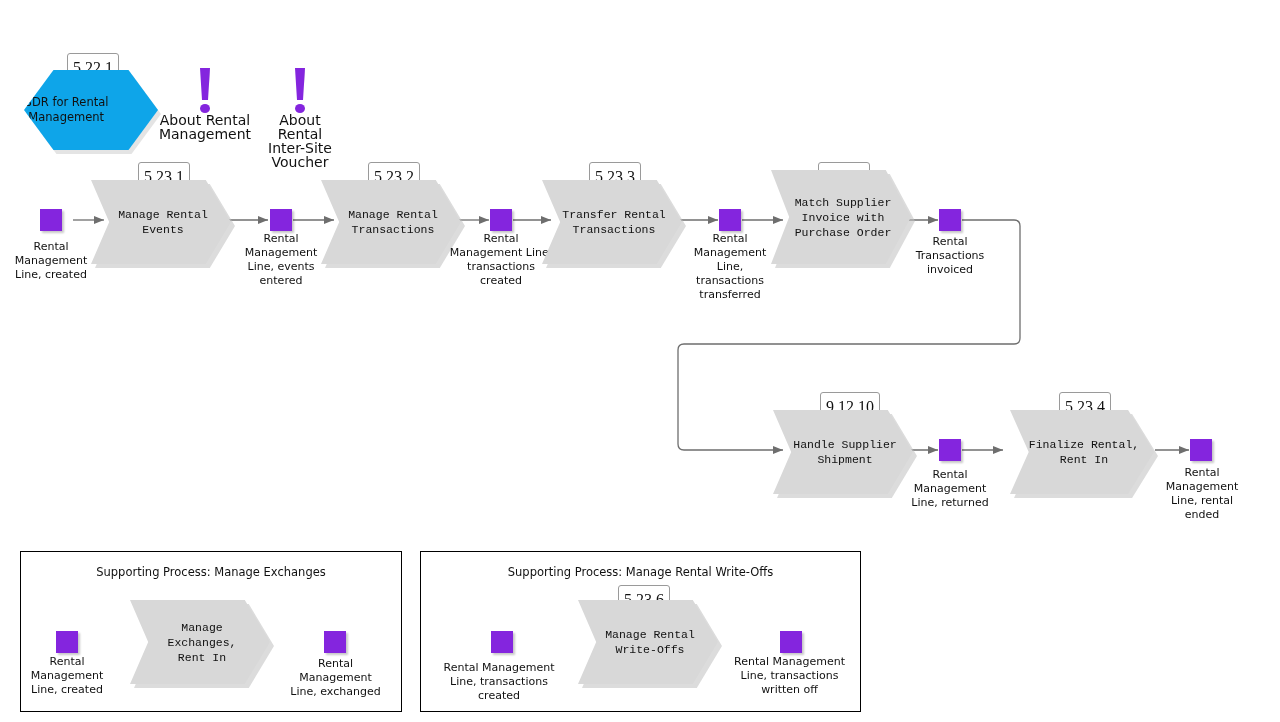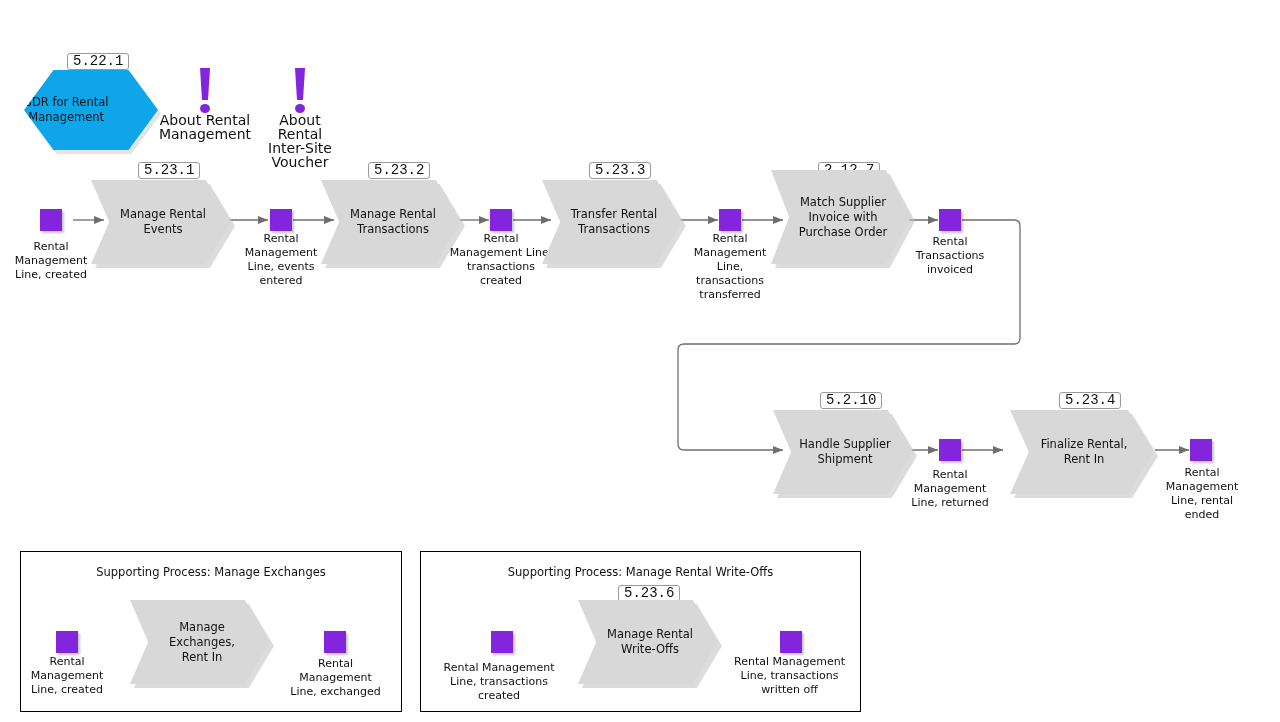--- a/index.html
+++ b/index.html
@@ -58,20 +58,21 @@
     opacity: 0.55;
   }
   .chevron .lbl {
     font-size: 11.5px;
     color: #111111;
     text-align: center;
     line-height: 15px;
     padding-left: 8px;
     padding-right: 4px;
     white-space: pre-line;
+    font-family: Liberation Mono, monospace;
   }
 
   
   .hexagon {
     position: absolute;
     background: #0ea5e9;
     -webkit-clip-path: polygon(22% 0%, 78% 0%, 100% 50%, 78% 100%, 22% 100%, 0% 50%);
     clip-path: polygon(22% 0%, 78% 0%, 100% 50%, 78% 100%, 22% 100%, 0% 50%);
     display: flex;
     align-items: center;
@@ -91,26 +92,26 @@
     line-height: 15px;
     white-space: pre-line;
   }
 
   
   .id-badge {
     position: absolute;
     background: #FFFFFF;
     border: 1px solid #9A9A9A;
     border-radius: 3px;
-    font-size: 14px;
-    color: #111111;
-    padding: 1px 5px 2px 5px;
+    font-size: 16px;
+    color: #111111;
+    padding: 8px 5px 2px 5px;
     line-height: 12px;
     white-space: nowrap;
-    font-family: Liberation Mono, monospace;
+    font-family: Liberation Serif, serif;
   }
 
   
   .state-square {
     position: absolute;
     width: 22px;
     height: 22px;
     background: #8425DE;
     box-shadow: 2px 2px 2px rgba(0,0,0,0.22);
   }
@@ -292,21 +293,21 @@
     <span class="lbl">Match Supplier
 Invoice with
 Purchase Order</span>
   </div>
 
   <div class="state-square" style="left:939px; top:209px;"></div>
   <div class="state-label" style="left:903px; top:235px; width:94px;">Rental
 Transactions
 invoiced</div>
 
-  <div class="id-badge" style="left:820px; top:392px;">5.2.10</div>
+  <div class="id-badge" style="left:820px; top:392px;">9.12.10</div>
   <div class="chevron-shadow" style="left:777px; top:414px; width:140px; height:84px;"></div>
   <div class="chevron" style="left:773px; top:410px; width:140px; height:84px;">
     <span class="lbl">Handle Supplier
 Shipment</span>
   </div>
 
   <div class="state-square" style="left:939px; top:439px;"></div>
   <div class="state-label" style="left:900px; top:468px; width:100px;">Rental
 Management
 Line, returned</div>

